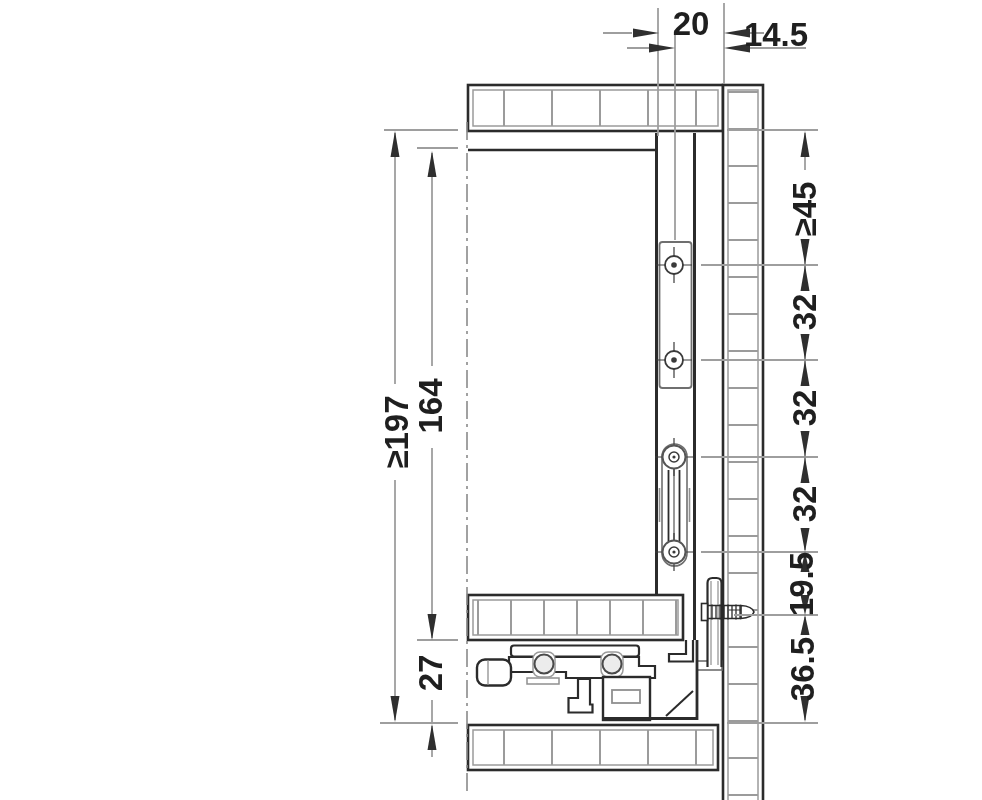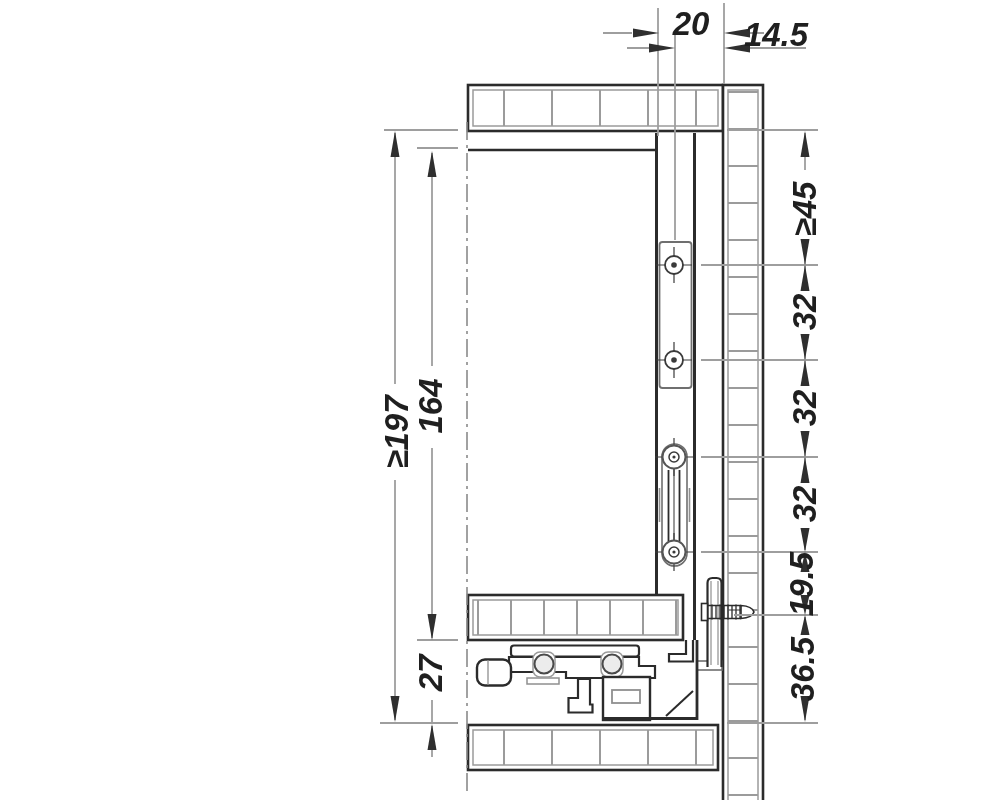--- a/index.html
+++ b/index.html
@@ -1,17 +1,17 @@
 <!DOCTYPE html>
 <html><head>
 <meta charset="utf-8">
 <style>
   html,body{margin:0;padding:0;background:#fff;}
   .stage{position:relative;width:982px;height:800px;background:#fff;overflow:hidden;
-         font-family:"Liberation Sans","DejaVu Sans",sans-serif;font-style:italic;}
+         font-family:"Liberation Sans","DejaVu Sans",sans-serif;}
   svg{display:block;}
   .dim{font-family:"Liberation Sans","DejaVu Sans",sans-serif;font-weight:bold;
        font-size:33px;fill:#1f1f1f;}
   .xl{stroke:#9e9e9e;stroke-width:1.8;fill:none;}
   .dl{stroke:#9e9e9e;stroke-width:1.8;fill:none;}
   .ah{fill:#2f2f2f;stroke:none;}
   .dark{stroke:#2b2b2b;fill:none;}
   .grey{stroke:#8f8f8f;fill:none;}
 </style>
 </head>

